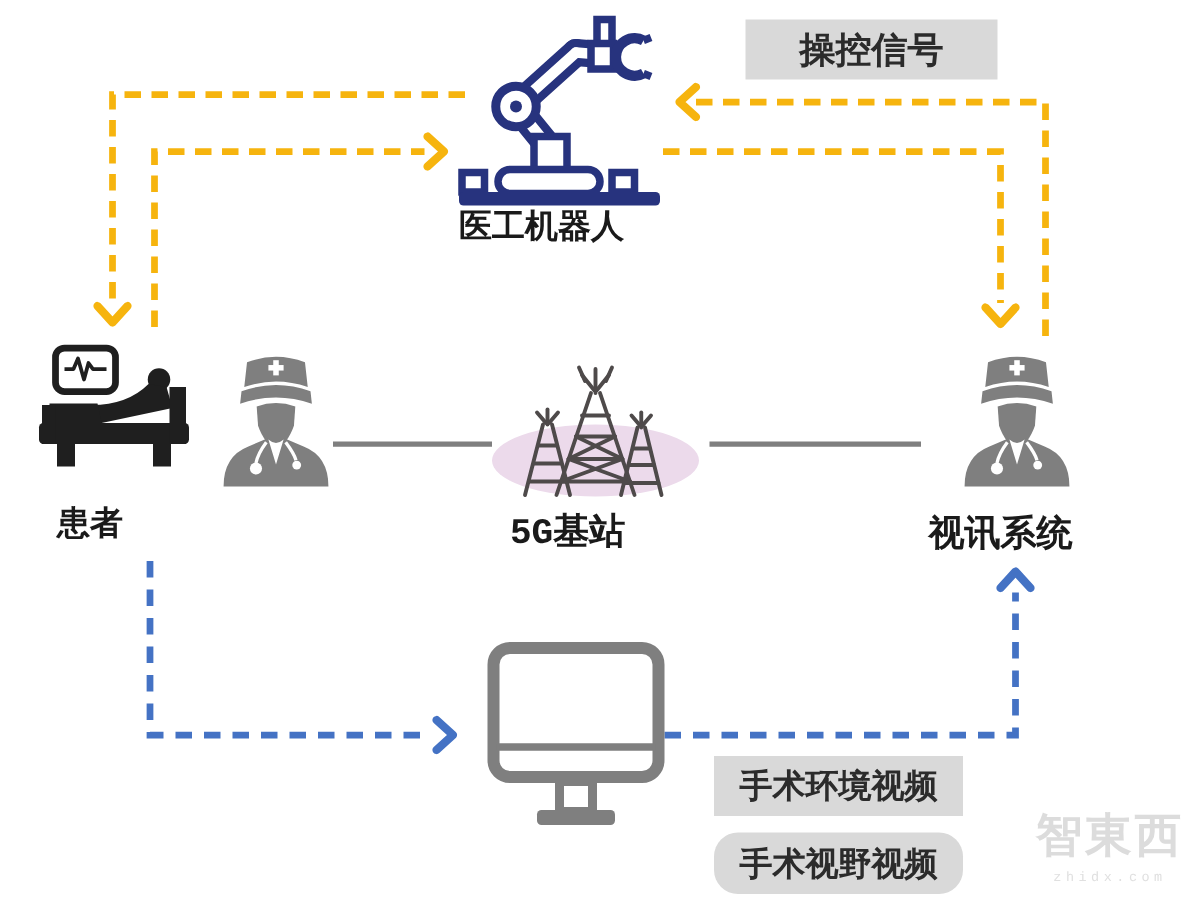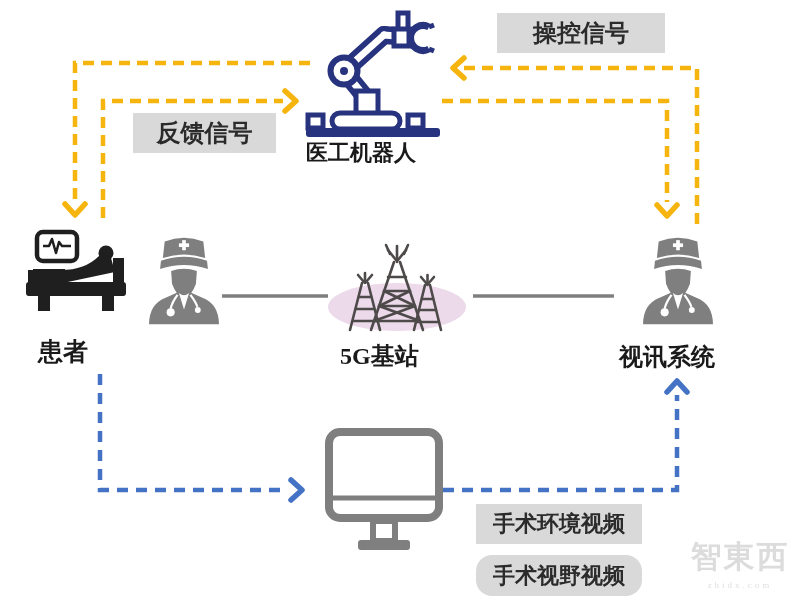--- a/index.html
+++ b/index.html
@@ -1,18 +1,18 @@
 <!DOCTYPE html>
 <html><head>
 <meta charset="utf-8">
 <style>
   html,body{margin:0;padding:0;background:#ffffff;}
   #canvas{
     position:relative;width:800px;height:611px;background:#ffffff;
-    overflow:hidden;font-family:Liberation Serif, serif;
+    overflow:hidden;font-family:Liberation Mono, monospace;
   }
   #diagram-svg{position:absolute;left:0;top:0;}
   .label{
     position:absolute;text-align:left;font-weight:700;color:#1a1a1a;
     line-height:1.15;white-space:nowrap;
   }
   .tag{
     position:absolute;background:#d9d9d9;color:#2b2b2b;font-weight:700;
     display:flex;align-items:center;justify-content:center;white-space:nowrap;
   }
@@ -151,25 +151,24 @@
         <rect x="4" y="4" width="110" height="86" rx="11" stroke-width="8"></rect>
         <line x1="6" y1="70" x2="112" y2="70" stroke-width="5"></line>
         <rect x="48" y="93" width="22" height="20" stroke-width="6"></rect>
       </g>
       <rect x="33" y="112" width="52" height="10" rx="3" fill="#7F7F7F"></rect>
     </g>
   </svg>
 
   <div class="tag" style="left:497px;top:13px;width:168px;height:40px;font-size:24px;">操控信号</div>
 
-  <div class="tag" style="left:133px;top:113px;width:143px;height:40px;font-size:24px;">反馈信号</div>
 
   <div class="label" style="left:306px;top:140px;width:150px;font-size:22px;">医工机器人</div>
 
-  <div class="label" style="left:38px;top:338px;width:84px;font-size:25px;">患者</div>
+  <div class="label" style="left:38px;top:338px;width:84px;font-size:22px;">患者</div>
 
   <div class="label" style="left:340px;top:343px;width:120px;font-size:24px;">5G基站</div>
 
   <div class="label" style="left:619px;top:344px;width:112px;font-size:24px;">视讯系统</div>
 
 
   <div class="tag" style="left:476px;top:504px;width:166px;height:40px;font-size:22px;">手术环境视频</div>
 
   <div class="tag" style="left:476px;top:555px;width:166px;height:41px;font-size:22px;border-radius:16px;">手术视野视频</div>
 

